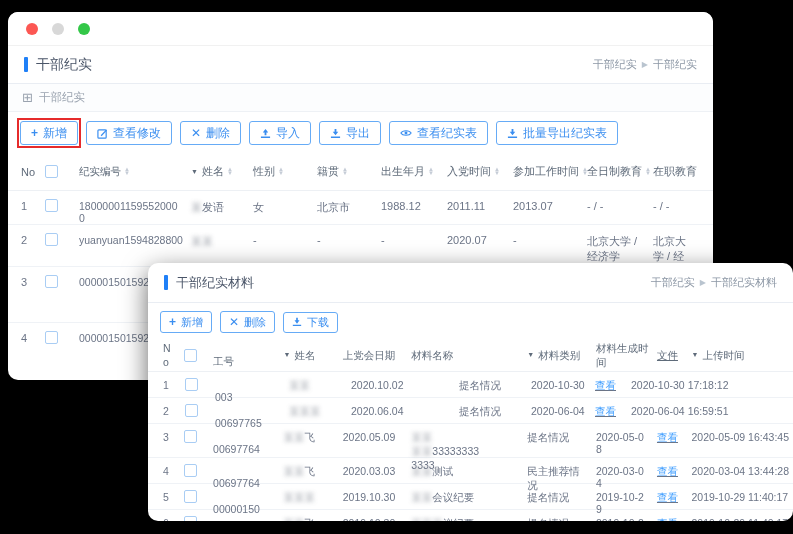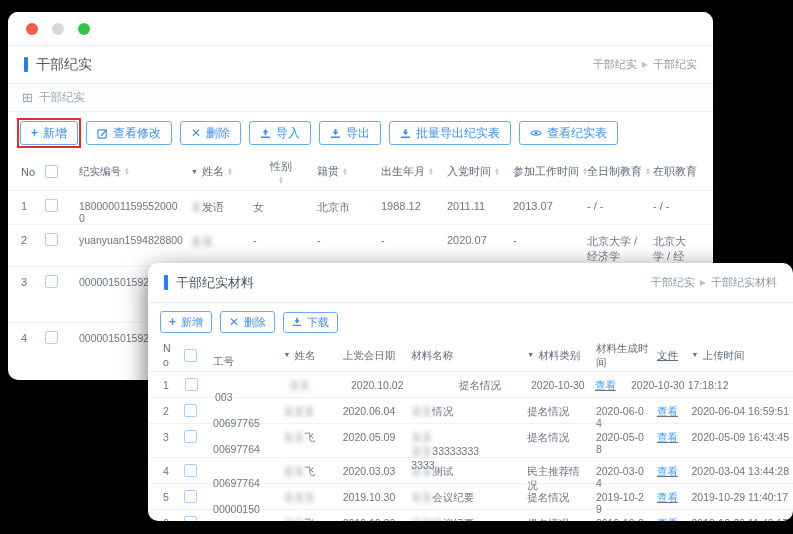--- a/index.html
+++ b/index.html
@@ -43,21 +43,21 @@
   .hc { display:flex; align-items:center; gap:3px; white-space:nowrap; overflow:visible; }
   .sort { display:inline-flex; flex-direction:column; line-height:.55; font-size:6px; color:#c5ccd6; cursor:pointer; }
   .flt { font-size:7px; color:#5f6b7a; margin-right:1px; }
   .cb { display:inline-block; width:13px; height:13px; border:1px solid #a9cdf4; border-radius:2px; background:#fff; cursor:pointer; }
   .blur { filter:blur(2px); opacity:.8; color:#8a8f99; }
   .link { color:#409eff; cursor:pointer; }
   
   .bt { font-size:11px; }
   .bt .thead { height:38px; padding-left:8px; }
   .bt .trow { padding-left:8px; }
-  .b1{width:24px;} .b2{width:34px;} .b3{width:112px;font-size:10.5px;} .b4{width:62px;} .b5{width:64px;flex-direction:column;}
+  .b1{width:24px;} .b2{width:34px;} .b3{width:112px;font-size:10.5px;} .b4{width:62px;} .b5{width:64px;}
   .b6{width:64px;} .b7{width:66px;} .b8{width:66px;} .b9{width:74px;} .b10{width:66px;} .b11{width:50px;}
   .bt .trow .c { padding-top:9px; }
   
   .fcard {
     position:absolute; left:148px; top:263px; width:645px; height:258px;
     background:#fff; border-radius:10px; box-shadow:0 8px 26px rgba(0,0,0,.6);
     overflow:hidden; z-index:2;
   }
   .fcard .pagehead { height:40px; }
   .fcard .ptitle { font-size:13px; }
@@ -127,35 +127,35 @@
       <span>
           <svg width="11" height="11" viewBox="0 0 12 12">
             <path d="M6 8 L3 4 H5 V1 H7 V4 H9 Z" fill="#3a8ef0"></path>
             <path d="M1 10 H11" stroke="#3a8ef0" stroke-width="1.6"></path>
           </svg>
         </span>
       <span>导出</span>
     </span>
     <span class="btn">
       <span>
+          <svg width="12" height="10" viewBox="0 0 14 10">
+            <path d="M1 5 C3 1.5 11 1.5 13 5 C11 8.5 3 8.5 1 5 Z" fill="none" stroke="#3a8ef0" stroke-width="1.2"></path>
+            <circle cx="7" cy="5" r="1.7" fill="#3a8ef0"></circle>
+          </svg>
+        </span>
+      <span>查看纪实表</span>
+    </span>
+    <span class="btn">
+      <span>
           <svg width="11" height="11" viewBox="0 0 12 12">
             <path d="M6 8 L3 4 H5 V1 H7 V4 H9 Z" fill="#3a8ef0"></path>
             <path d="M1 10 H11" stroke="#3a8ef0" stroke-width="1.6"></path>
           </svg>
         </span>
       <span>批量导出纪实表</span>
-    </span>
-    <span class="btn">
-      <span>
-          <svg width="12" height="10" viewBox="0 0 14 10">
-            <path d="M1 5 C3 1.5 11 1.5 13 5 C11 8.5 3 8.5 1 5 Z" fill="none" stroke="#3a8ef0" stroke-width="1.2"></path>
-            <circle cx="7" cy="5" r="1.7" fill="#3a8ef0"></circle>
-          </svg>
-        </span>
-      <span>查看纪实表</span>
     </span>
   </div>
 
   <div class="bt">
     <div class="thead">
       <div class="c b1 hc">No</div>
       <div class="c b2 hc">
           <span class="cb"></span>
         </div>
       <div class="c b3 hc">
@@ -343,21 +343,20 @@
       <div class="c f9"><span class="link">查看</span></div>
       <div class="c f10">2020-10-30 17:18:12</div>
     </div>
 
     <div class="trow" style="height:26px">
       <div class="c f1">2</div>
       <div class="c f2" style="padding-top:6px"><span class="cb"></span></div>
       <div class="c f3">00697765</div>
       <div class="c f4"><span class="blur">某某某</span><span></span></div>
       <div class="c f5">2020.06.04</div>
-      <div class="c f6"><span class="blur">某某</span><span>情况</span></div>
       <div class="c f7">提名情况</div>
       <div class="c f8">2020-06-04</div>
       <div class="c f9"><span class="link">查看</span></div>
       <div class="c f10">2020-06-04 16:59:51</div>
     </div>
 
     <div class="trow" style="height:34px">
       <div class="c f1">3</div>
       <div class="c f2" style="padding-top:6px"><span class="cb"></span></div>
       <div class="c f3">00697764</div>

